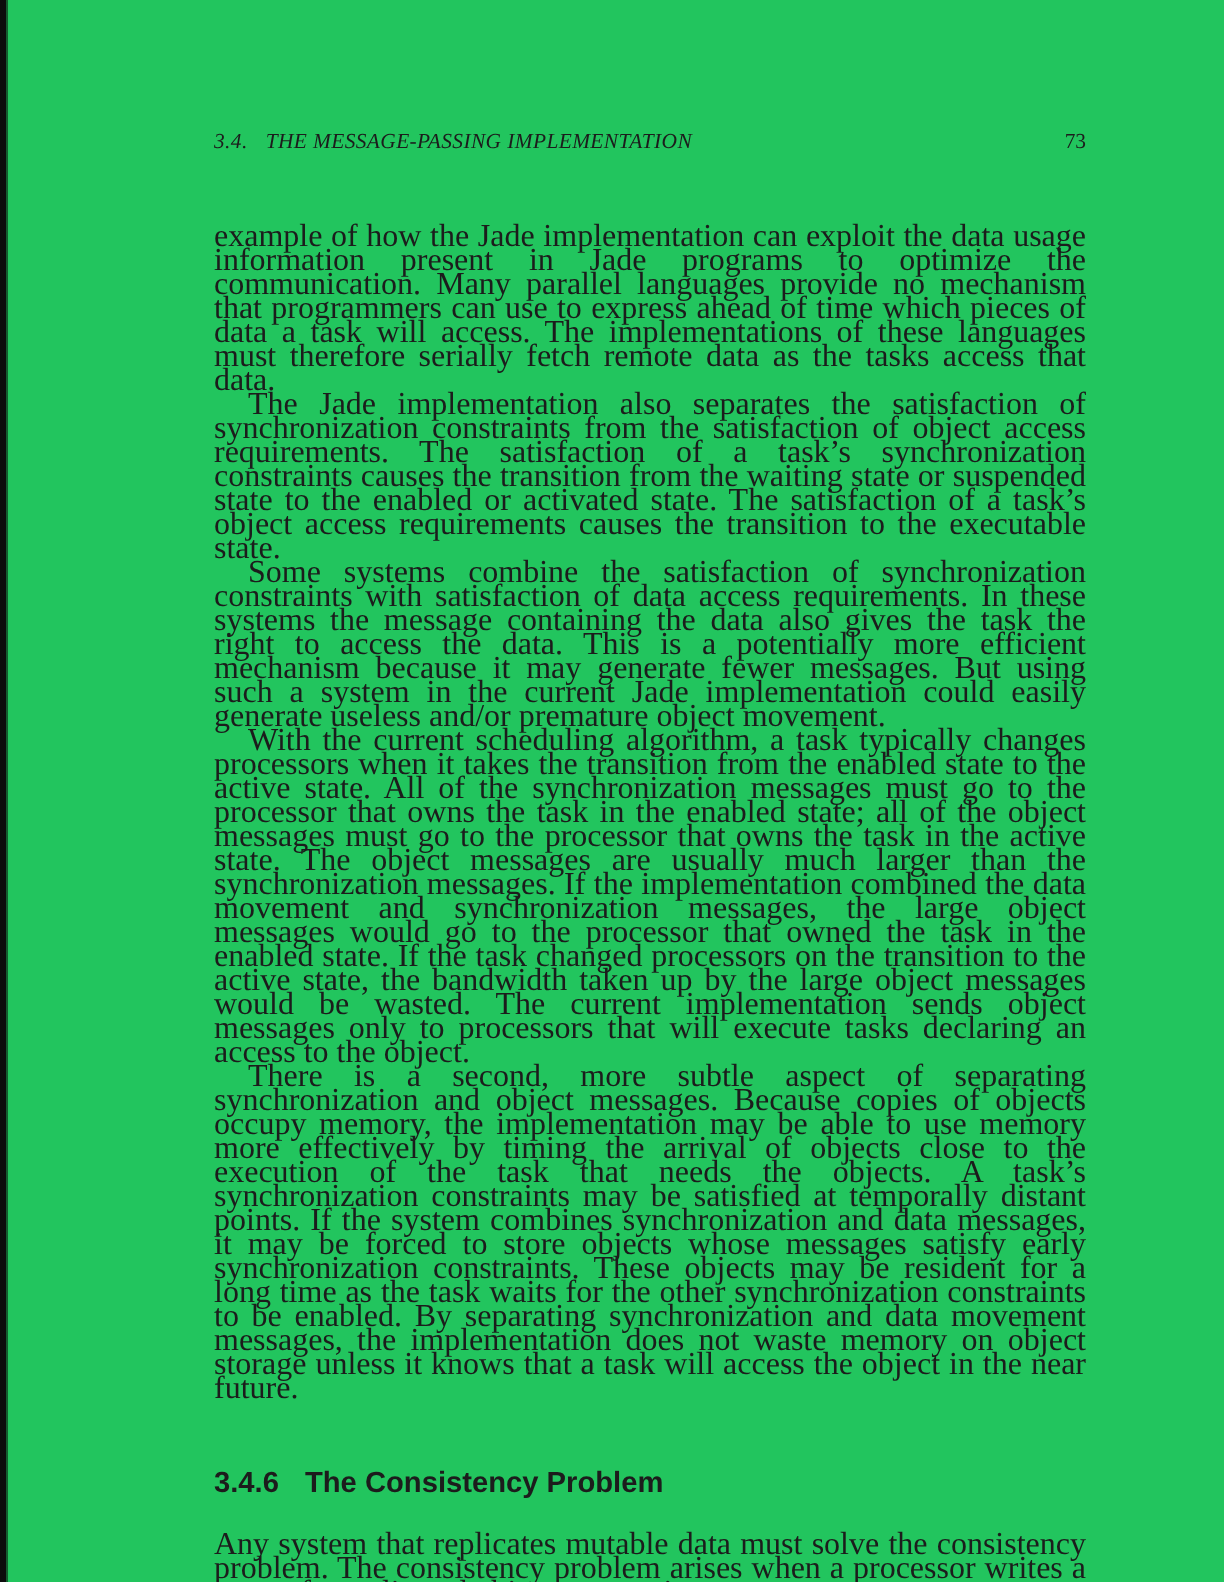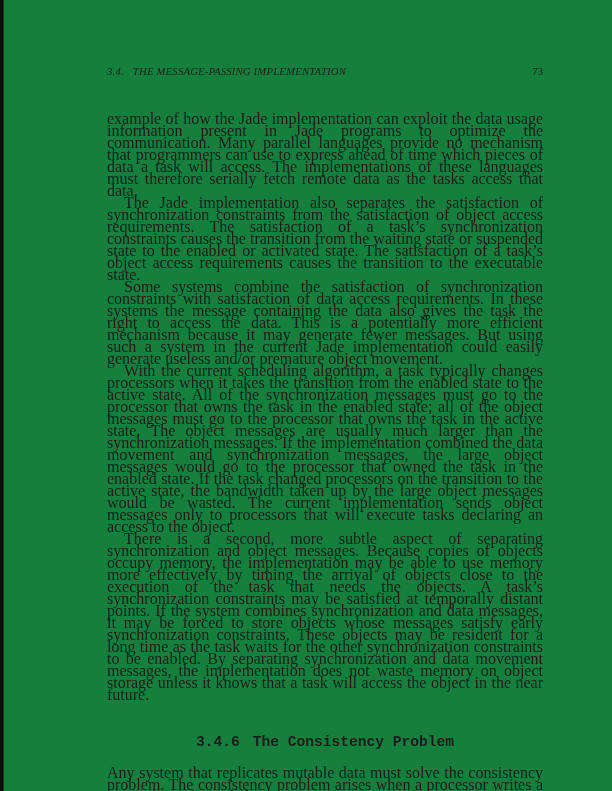--- a/index.html
+++ b/index.html
@@ -4,21 +4,21 @@
 <style>
   html, body {
     margin: 0;
     padding: 0;
     background: #ffffff;
   }
   .page {
     position: relative;
     width: 612px;
     height: 791px;
-    background: #15803d;
+    background: #22c55e;
     overflow: hidden;
     font-family: "Liberation Serif", "DejaVu Serif", serif;
     color: #1c1c1c;
   }
   
   .scan-edge {
     position: absolute;
     left: 0;
     top: 0;
     width: 3px;
@@ -60,22 +60,21 @@
     hyphens: none;
   }
   .body-text p.indent {
     text-indent: 17px;
   }
   .subsection-heading {
     margin: 33px 0 16px 0;
     font-size: 14.6px;
     line-height: 17px;
     font-weight: bold;
-    font-family: Liberation Mono, monospace;
-    text-align: center;
+    font-family: Liberation Sans, sans-serif;
   }
   .subsection-heading .sub-num {
     margin-right: 13px;
   }
 </style>
 </head>
 <body>
 
 <div class="page">
   <div class="scan-edge"></div>

